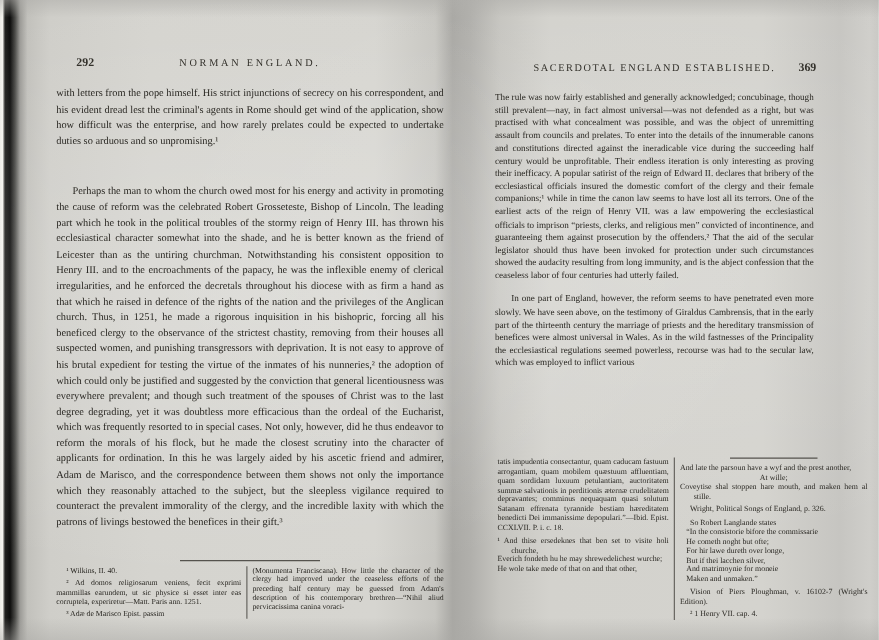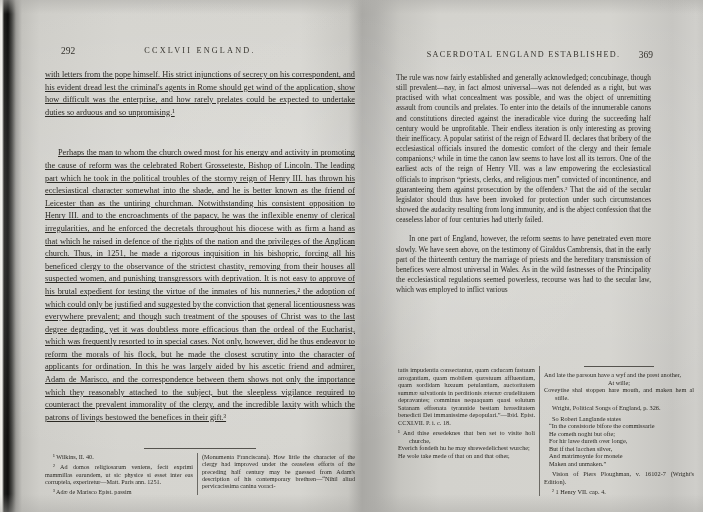--- a/index.html
+++ b/index.html
@@ -21,26 +21,26 @@
   .noise{position:absolute;inset:0;pointer-events:none;
     background:radial-gradient(ellipse at 28% 45%, rgba(255,255,255,.18), rgba(0,0,0,0) 60%),
                radial-gradient(ellipse at 74% 40%, rgba(255,255,255,.14), rgba(0,0,0,0) 55%);}
   .page{position:absolute;}
   .page-left{left:45px;top:46px;width:310px;}
   .page-right{left:396px;top:50px;width:255px;}
 
   .hdr{position:relative;height:16px;font-size:9.5px;}
   .running{display:block;text-align:center;font-size:8.2px;letter-spacing:2.2px;color:#34322c;}
   .page-right .running{letter-spacing:1.3px;}
-  .pagenum{position:absolute;top:0;font-size:9.5px;color:#34322c;}
+  .pagenum{position:absolute;top:0;font-size:9.5px;color:#34322c;font-weight:bold;}
   .pagenum.pl{left:16px;}
   .pagenum.pr{right:-2px;}
 
   .text-block{margin-top:7px;text-align:justify;overflow:hidden;}
-  .page-left .text-block{font-size:8.3px;line-height:12.6px;height:376px;text-decoration:underline;}
+  .page-left .text-block{font-size:8.3px;line-height:12.6px;height:376px;}
   .page-right .text-block{font-size:7.3px;line-height:10.15px;height:296px;}
   .para{margin:0;}
   .para.indent{text-indent:13px;margin-top:28px;}
   .page-right .para.indent{margin-top:9px;}
 
   .fn-rule{width:112px;height:1px;background:#55534e;margin:3px auto 4px auto;}
 
   .fn-area{display:flex;text-align:justify;}
   .page-left .fn-area{font-size:6.2px;line-height:7.3px;}
   .page-right .fn-area{position:absolute;left:2px;top:316px;width:298px;
@@ -61,21 +61,21 @@
 </style>
 </head>
 <body>
 
 <div class="scan">
   <div class="noise"></div>
 
   <div class="page page-left">
     <div class="hdr">
       <span class="pagenum pl">292</span>
-      <span class="running">CCXLVII ENGLAND.</span>
+      <span class="running">NORMAN ENGLAND.</span>
     </div>
     <div class="text-block">
       <p class="para">with letters from the pope himself.  His strict injunctions of secrecy on his correspondent, and his evident dread lest the criminal's agents in Rome should get wind of the application, show how difficult was the enterprise, and how rarely prelates could be expected to undertake duties so arduous and so unpromising.¹</p>
       <p class="para indent">Perhaps the man to whom the church owed most for his energy and activity in promoting the cause of reform was the celebrated Robert Grosseteste, Bishop of Lincoln.  The leading part which he took in the political troubles of the stormy reign of Henry III. has thrown his ecclesiastical character somewhat into the shade, and he is better known as the friend of Leicester than as the untiring churchman.  Notwithstanding his consistent opposition to Henry III. and to the encroachments of the papacy, he was the inflexible enemy of clerical irregularities, and he enforced the decretals throughout his diocese with as firm a hand as that which he raised in defence of the rights of the nation and the privileges of the Anglican church.  Thus, in 1251, he made a rigorous inquisition in his bishopric, forcing all his beneficed clergy to the observance of the strictest chastity, removing from their houses all suspected women, and punishing transgressors with deprivation.  It is not easy to approve of his brutal expedient for testing the virtue of the inmates of his nunneries,² the adoption of which could only be justified and suggested by the conviction that general licentiousness was everywhere prevalent; and though such treatment of the spouses of Christ was to the last degree degrading, yet it was doubtless more efficacious than the ordeal of the Eucharist, which was frequently resorted to in special cases.  Not only, however, did he thus endeavor to reform the morals of his flock, but he made the closest scrutiny into the character of applicants for ordination.  In this he was largely aided by his ascetic friend and admirer, Adam de Marisco, and the correspondence between them shows not only the importance which they reasonably attached to the subject, but the sleepless vigilance required to counteract the prevalent immorality of the clergy, and the incredible laxity with which the patrons of livings bestowed the benefices in their gift.³</p>
     </div>
     <div class="fn-rule"></div>
     <div class="fn-area">
       <div class="fn-col c1">
         <p class="fn-line findent">¹ Wilkins, II. 40.</p>
         <p class="fn-line findent gap">² Ad domos religiosarum veniens, fecit exprimi mammillas earundem, ut sic physice si esset inter eas corruptela, experiretur—Matt. Paris ann. 1251.</p>

